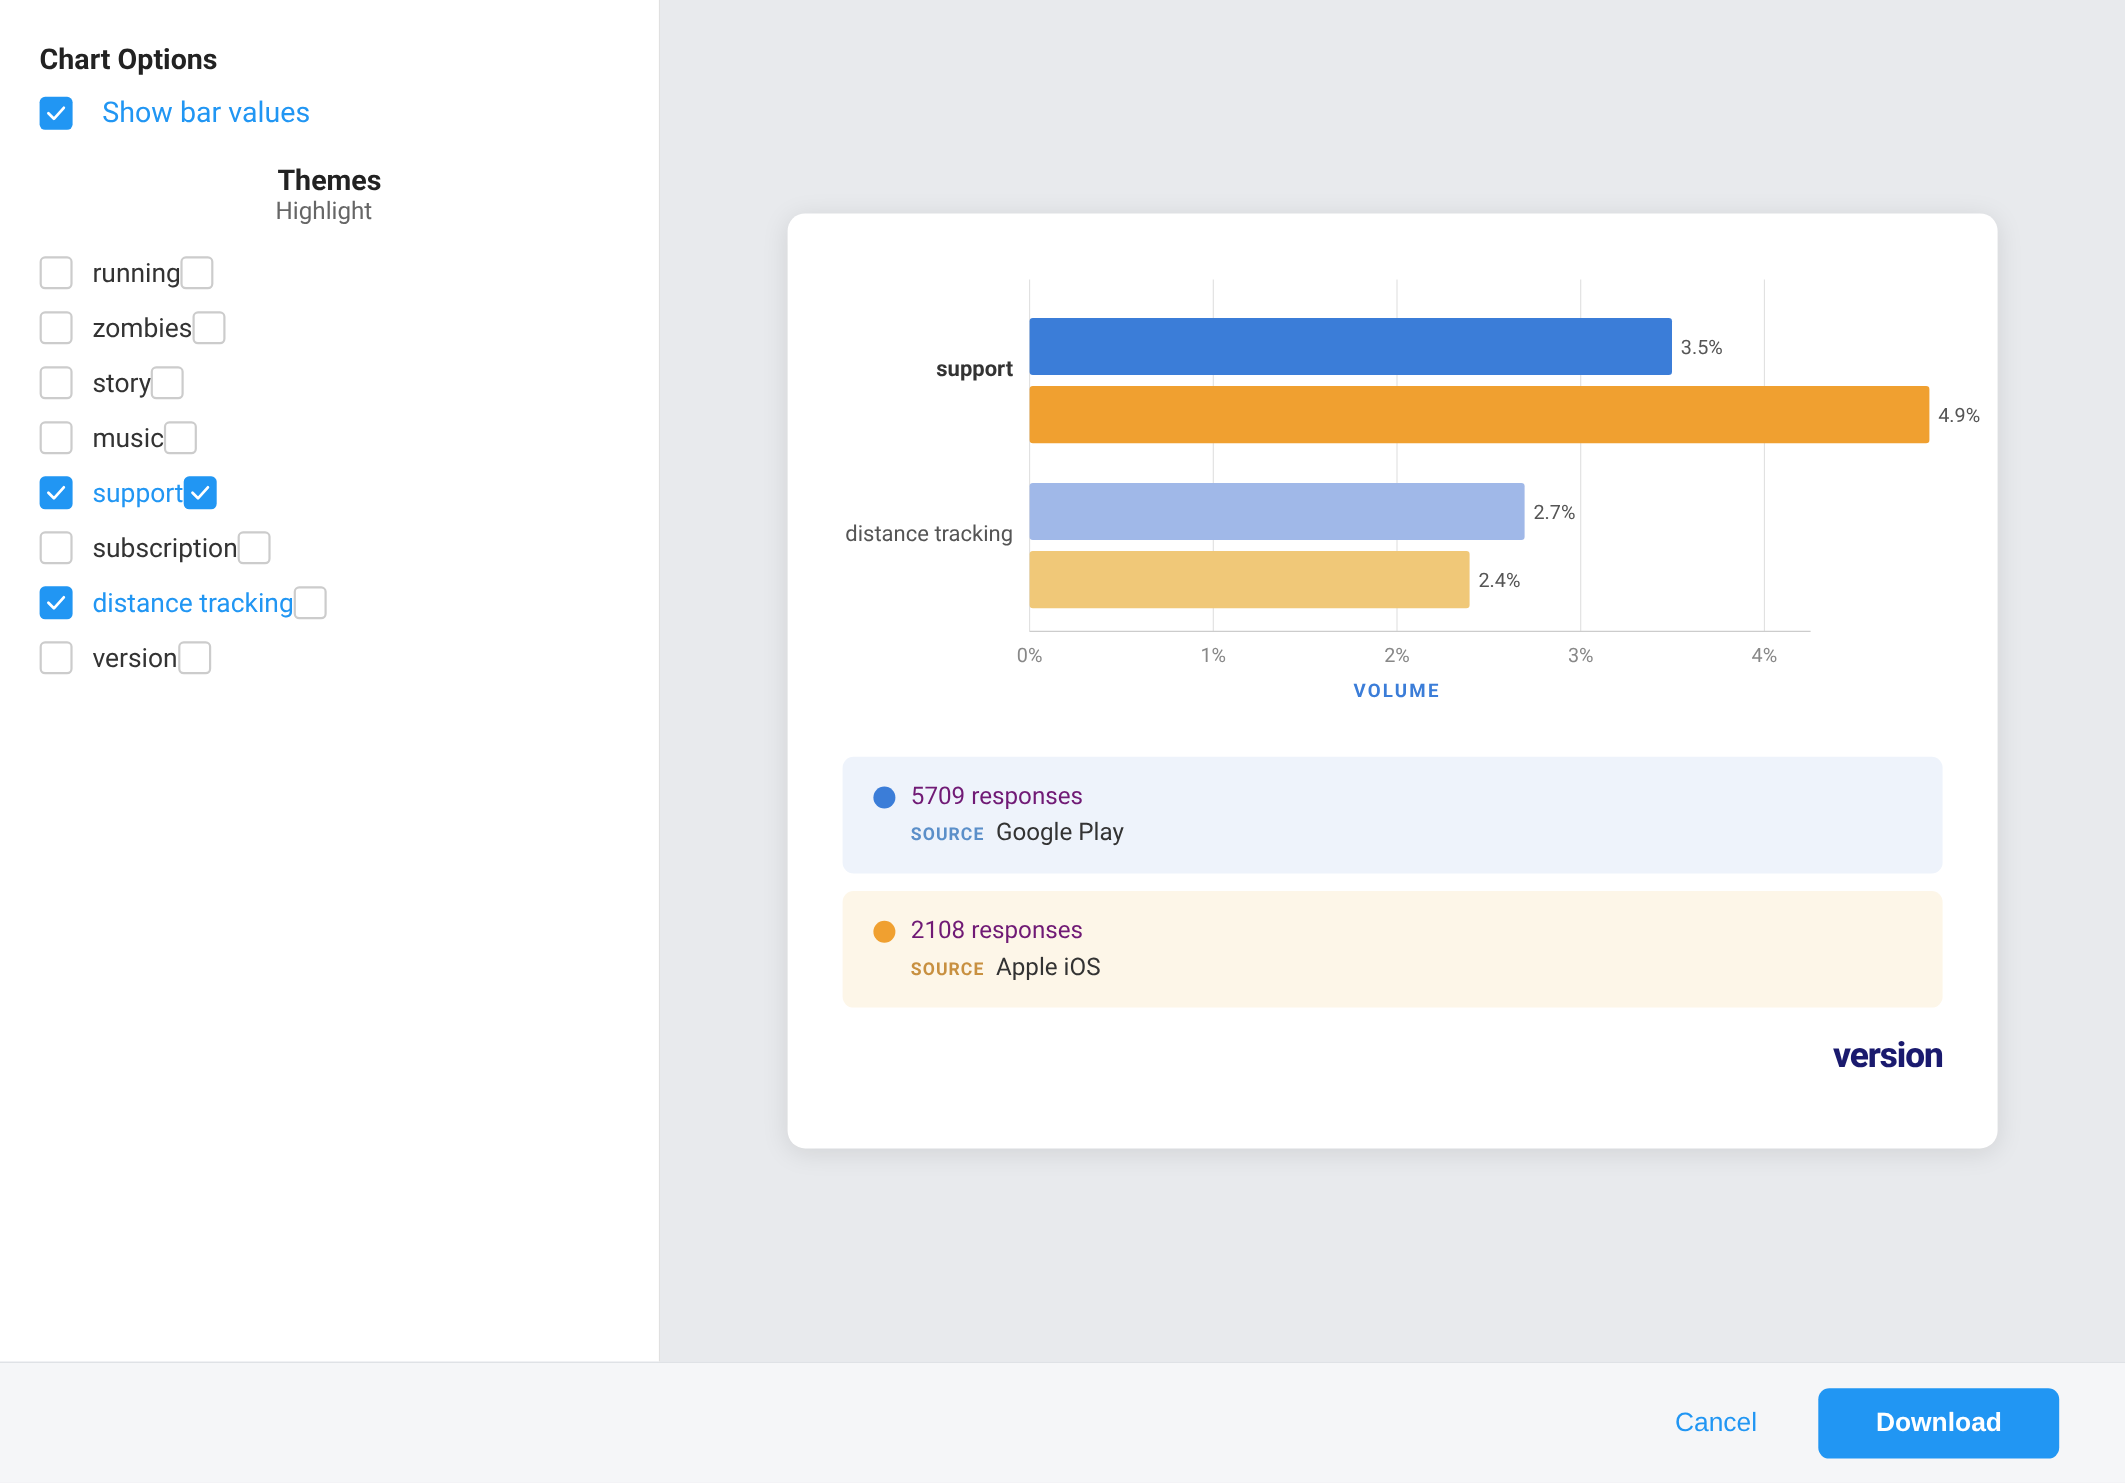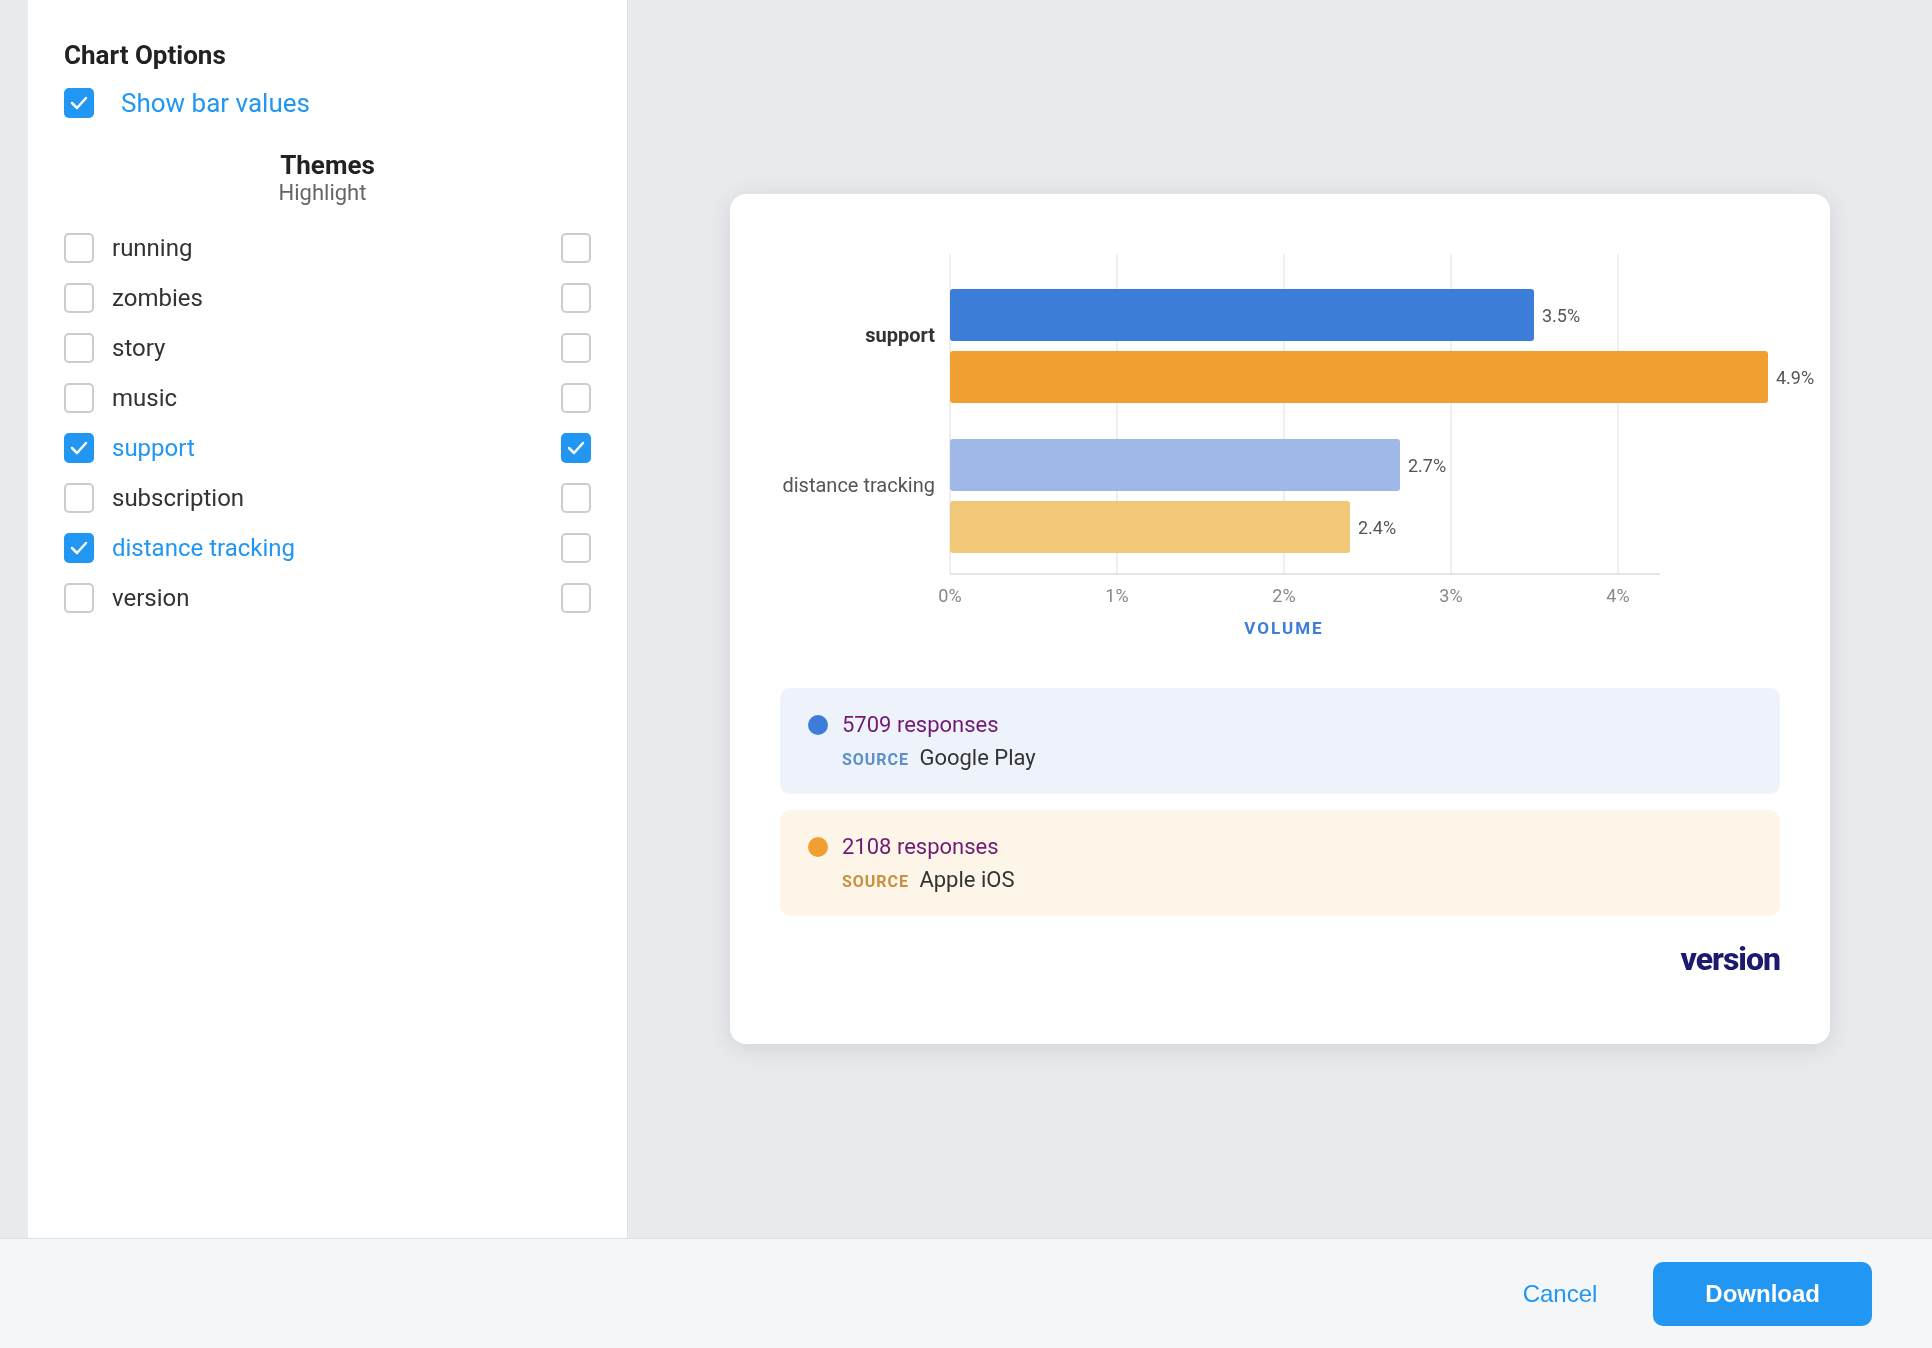--- a/index.html
+++ b/index.html
@@ -9,21 +9,20 @@
       width: 1932px;
       height: 1348px;
       display: flex;
       flex-direction: column;
       overflow: hidden;
     }
     .main-container {
       display: flex;
       flex: 1;
       overflow: hidden;
-      padding-left: 28px;
     }
     
     .left-panel {
       width: 600px;
       background: #fff;
       padding: 40px 36px;
       flex-shrink: 0;
       border-right: 1px solid #e0e0e0;
     }
     .chart-options-title {
@@ -81,21 +80,20 @@
       color: #222;
     }
     .highlight-label {
       font-size: 22px;
       color: #666;
       margin-right: 10px;
     }
     .theme-row {
       display: flex;
       align-items: center;
-      justify-content: space-between;
       padding: 10px 0;
     }
     .theme-row-left {
       display: flex;
       align-items: center;
       gap: 18px;
     }
     .theme-name {
       font-size: 24px;
       color: #333;

